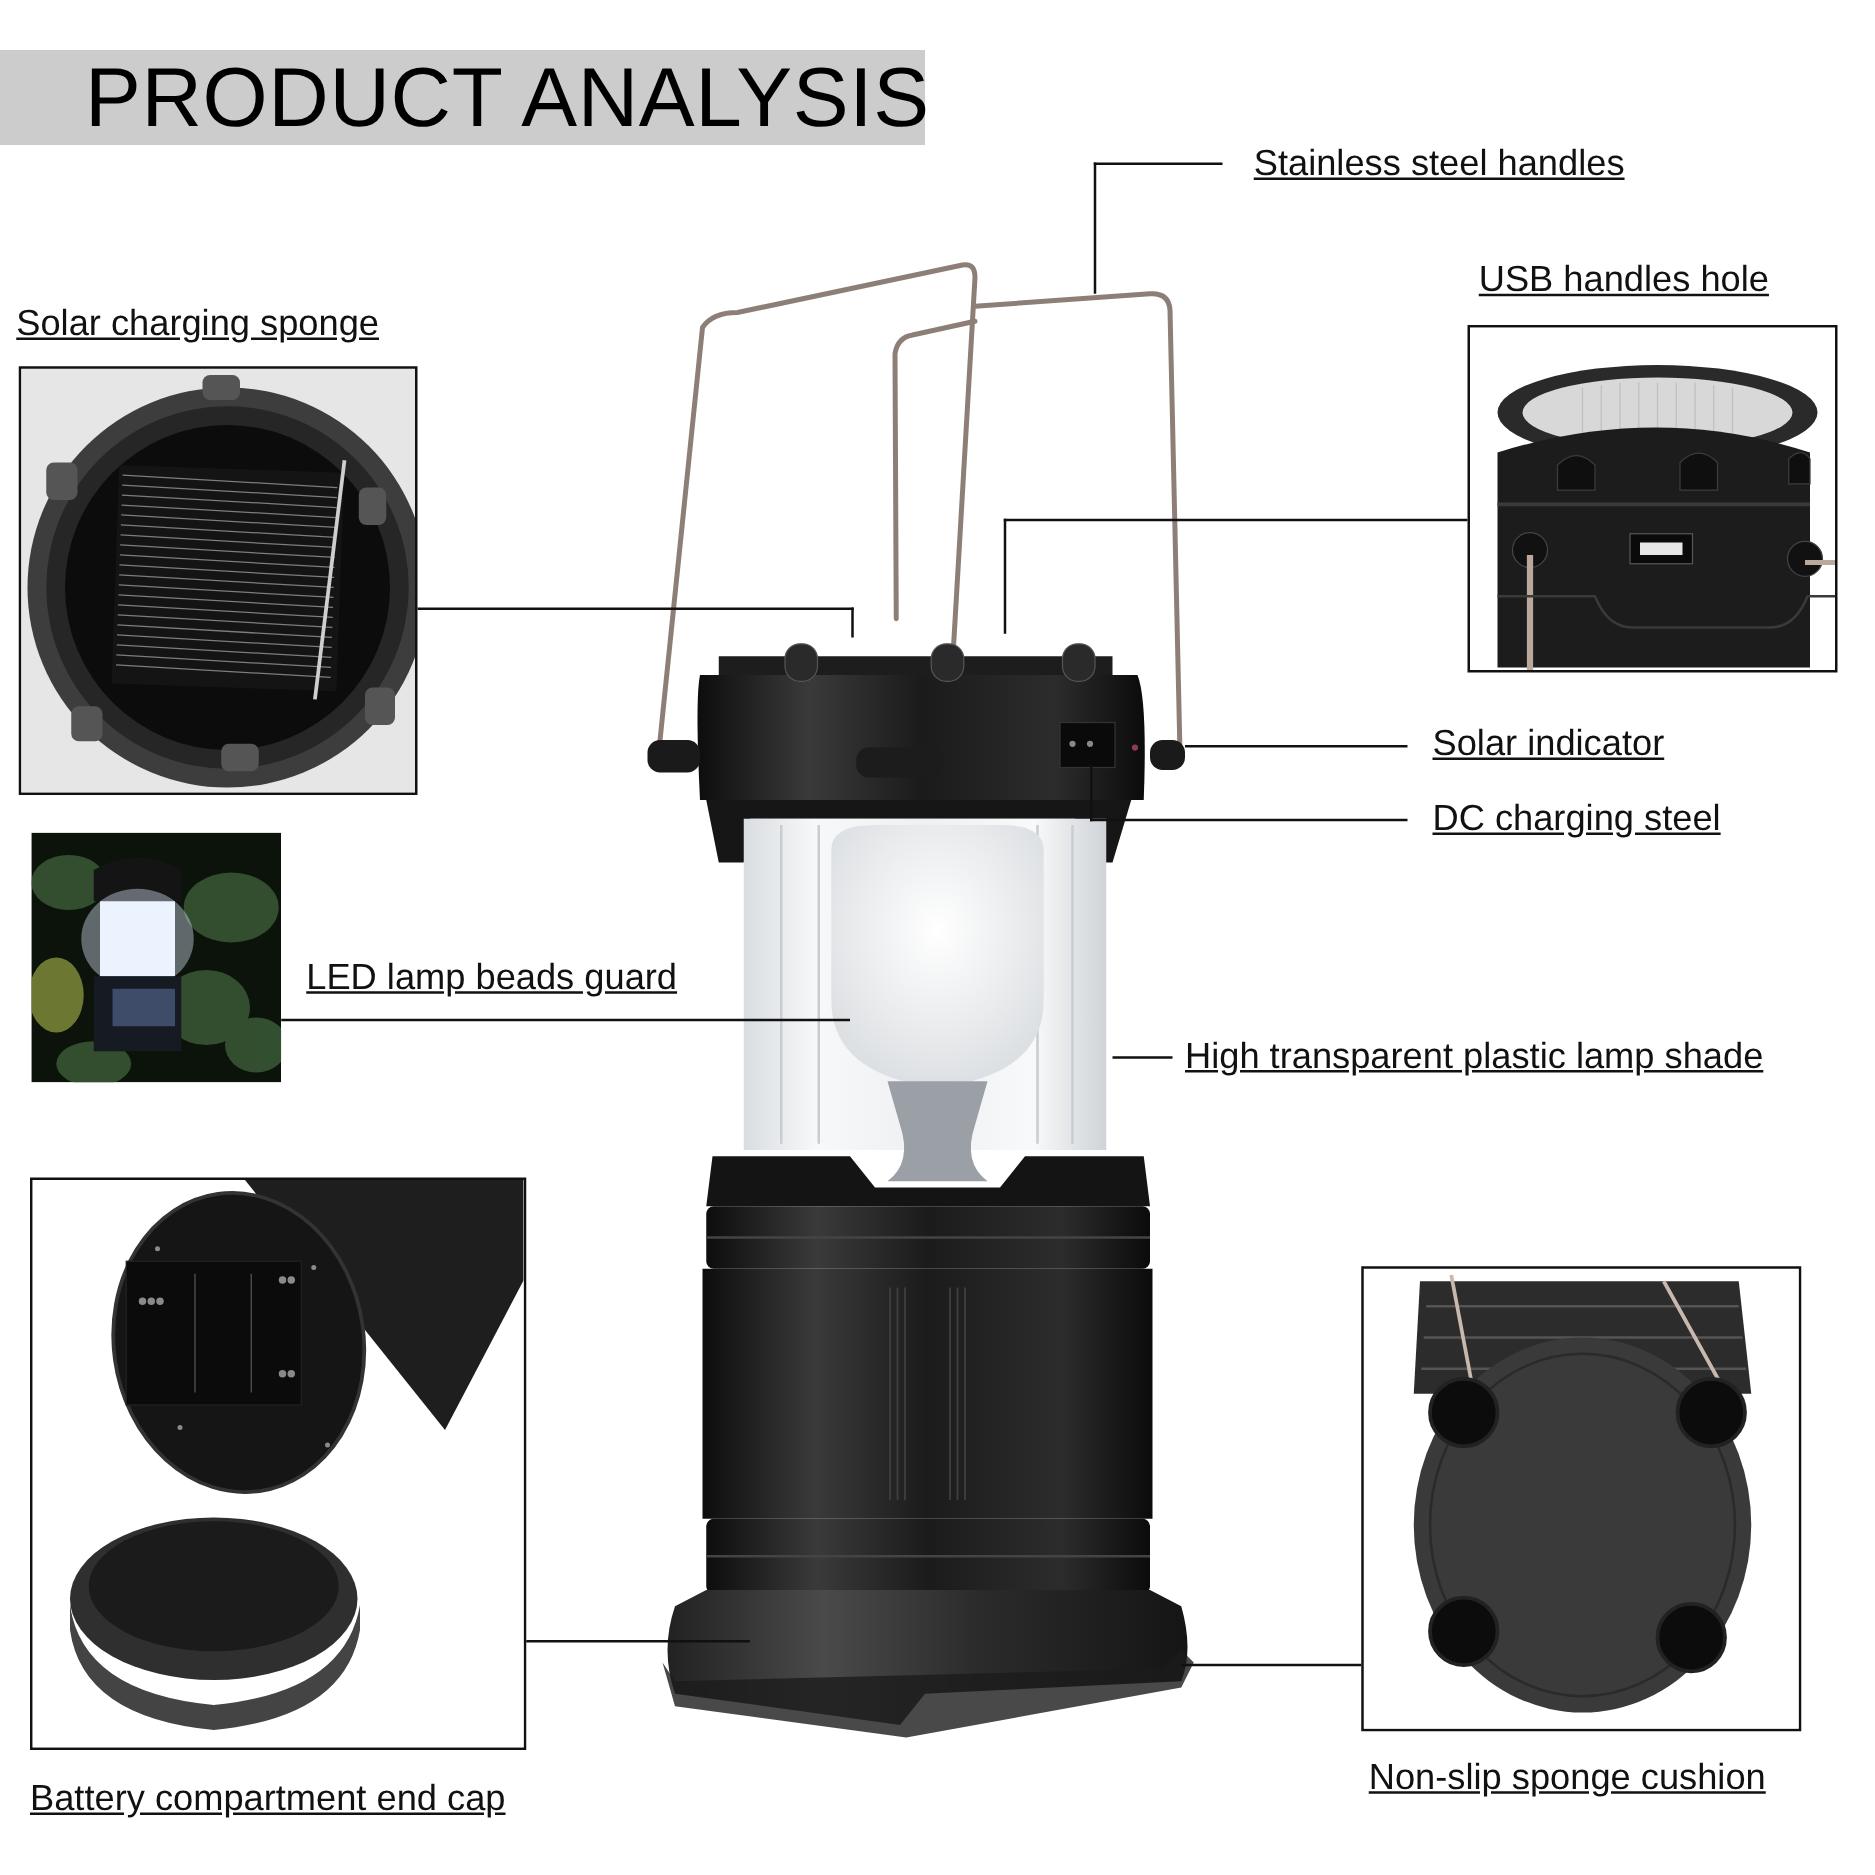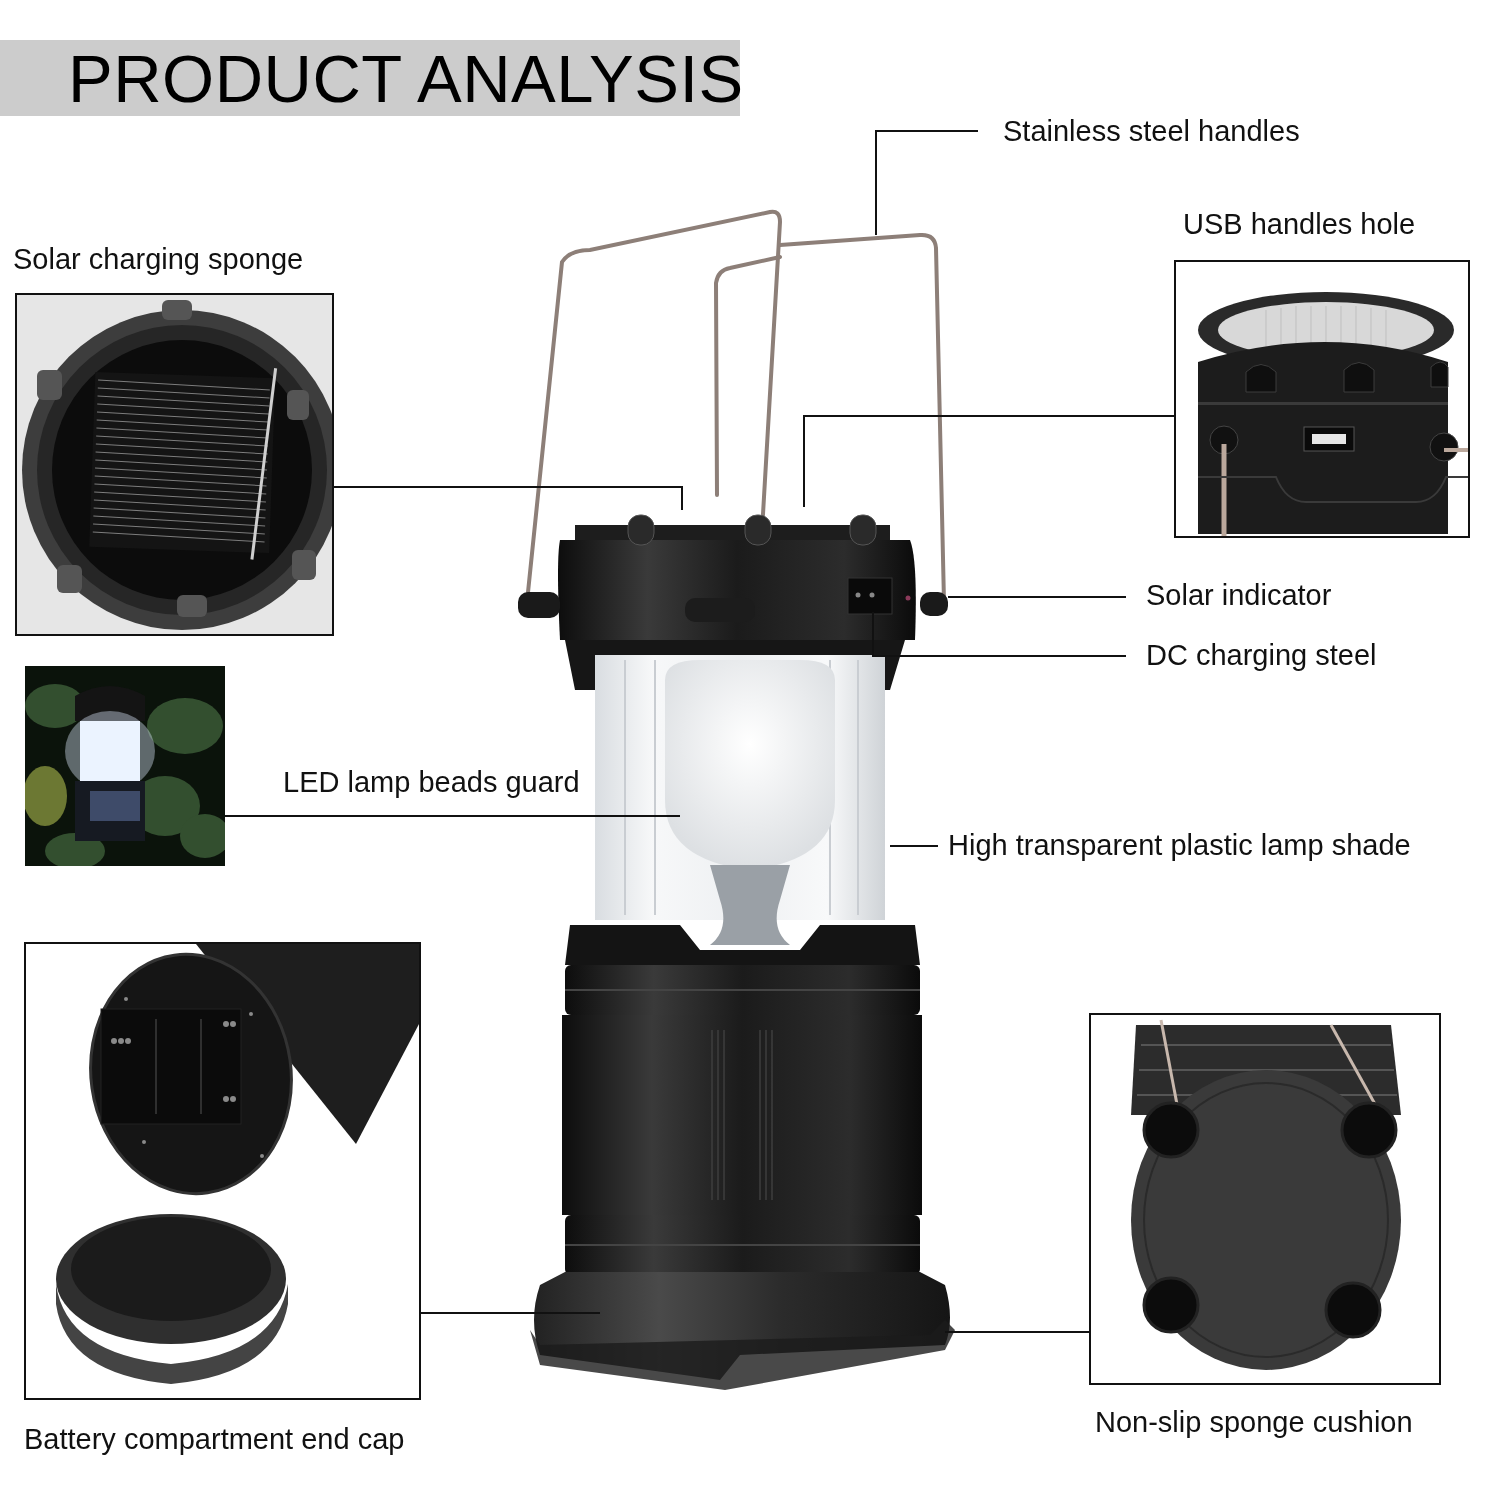--- a/index.html
+++ b/index.html
@@ -1,21 +1,21 @@
 <!DOCTYPE html>
 <html><head>
   <meta charset="utf-8">
   <style>
     html, body { margin: 0; padding: 0; background: #ffffff; }
     body { width: 1500px; height: 1500px; position: relative; overflow: hidden;
            font-family: "Liberation Sans", "DejaVu Sans", sans-serif; color: #111; }
     .abs { position: absolute; }
     .title-bar { left: 0; top: 40px; width: 740px; height: 76px; background: #cccccc; }
     .title-text { left: 68px; top: 50px; font-size: 67px; line-height: 58px; color: #000000; letter-spacing: 0.5px; }
-    .label { font-size: 29px; line-height: 34px; white-space: nowrap; color: #111; }
+    .label { font-size: 29px; line-height: 34px; white-space: nowrap; color: #111; text-decoration: underline; }
     .line { background: #111; }
     .hline { height: 2px; }
     .vline { width: 2px; }
     .frame { border: 2px solid #111; background: #fff; overflow: hidden; box-sizing: border-box; }
     .frame-noborder { overflow: hidden; }
     svg { display: block; }
   </style>
 </head>
 <body>
 
@@ -123,21 +123,21 @@
 
 <div class="abs line hline" style="left:420px; top:1312px; width:180px;"></div>
 
 <div class="abs line hline" style="left:945px; top:1331px; width:145px;"></div>
 
 <div class="abs label" style="left:1003px; top:114px;">Stainless steel handles</div>
 <div class="abs label" style="left:1183px; top:207px;">USB handles hole</div>
 <div class="abs label" style="left:13px; top:242px;">Solar charging sponge</div>
 <div class="abs label" style="left:1146px; top:578px;">Solar indicator</div>
 <div class="abs label" style="left:1146px; top:638px;">DC charging steel</div>
-<div class="abs label" style="left:245px; top:765px;margin-left:38px;">LED lamp beads guard</div>
+<div class="abs label" style="left:245px; top:765px;">LED lamp beads guard</div>
 <div class="abs label" style="left:948px; top:828px;text-align:right;">High transparent plastic lamp shade</div>
 <div class="abs label" style="left:24px; top:1422px;">Battery compartment end cap</div>
 <div class="abs label" style="left:1095px; top:1405px;text-align:center;">Non-slip sponge cushion</div>
 
 <div class="abs frame" style="left:15px; top:293px; width:319px; height:343px;">
   <svg width="315" height="339" viewBox="0 0 315 339">
     <rect width="315" height="339" fill="#e6e6e6"></rect>
     <circle cx="165" cy="175" r="160" fill="#3d3d3d"></circle>
     <circle cx="165" cy="175" r="145" fill="#262626"></circle>
     <circle cx="165" cy="175" r="130" fill="#0c0c0c"></circle>

